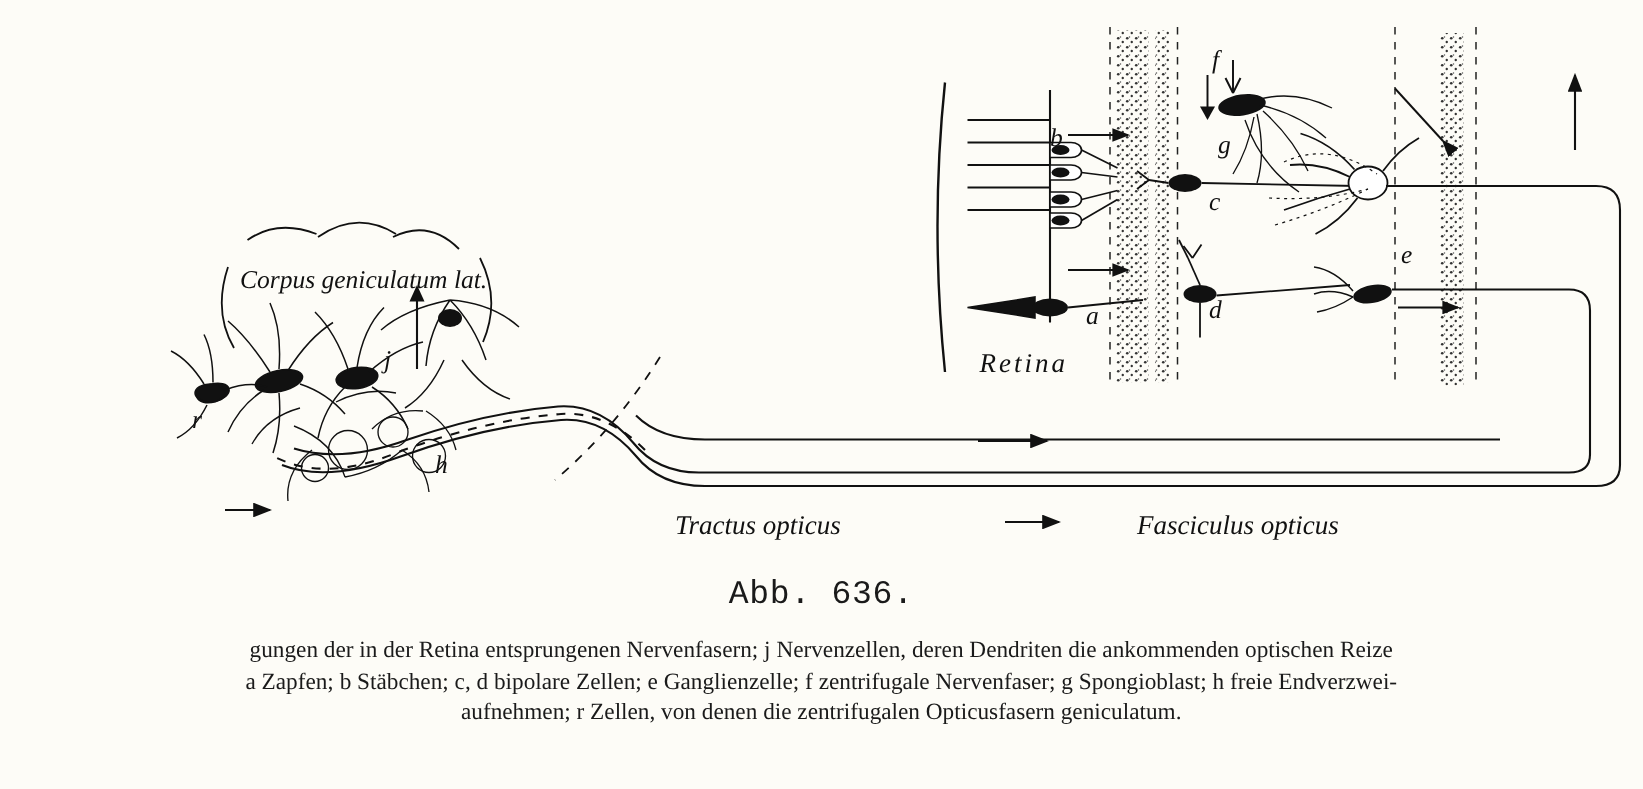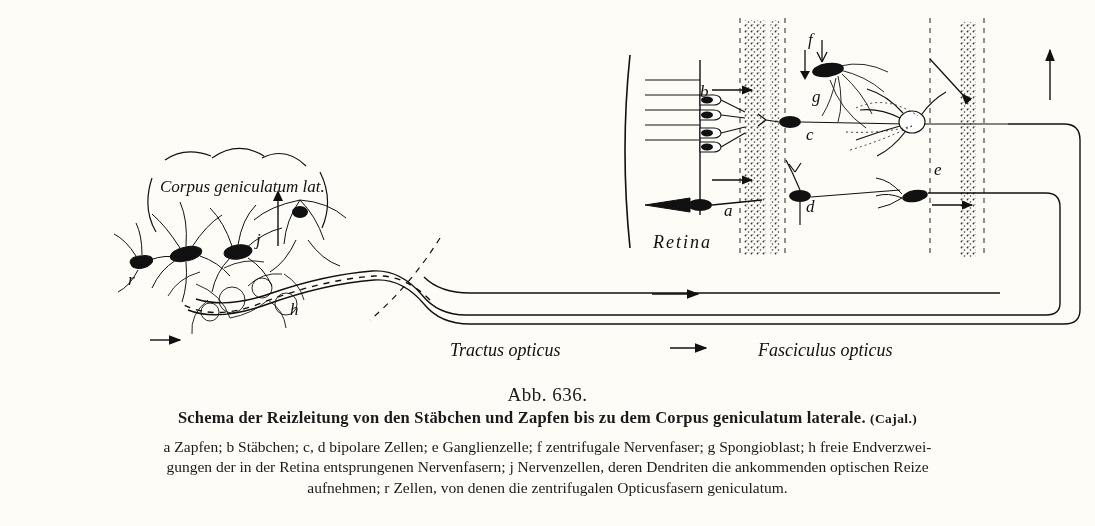--- a/index.html
+++ b/index.html
@@ -35,24 +35,24 @@
   }
   
   #caption {
     position: absolute;
     left: 0;
     top: 384px;
     width: 1095px;
     text-align: center;
   }
   .abb {
-    font-size: 19px;
+    font-size: 22px;
     letter-spacing: 0.5px;
-    margin-bottom: 2px;
-    font-family: Liberation Serif, serif;
+    margin-bottom: 15px;
+    font-family: Liberation Mono, monospace;
   }
   .cap-title {
     font-size: 16.5px;
     font-weight: bold;
     letter-spacing: 0.2px;
     margin-bottom: 9px;
     padding: 0 40px;
     line-height: 1.2;
   }
   .cap-title .smallcaps {
@@ -252,24 +252,20 @@
       <text class="fig-label" x="808" y="45" font-size="17" fill="#111">f</text>
       <text class="fig-label" x="812" y="102" font-size="17" fill="#111">g</text>
       <text class="fig-label" x="290" y="315" font-size="17" fill="#111">h</text>
       <text class="fig-label" x="256" y="245" font-size="17" fill="#111">j</text>
       <text class="fig-label" x="128" y="285" font-size="17" fill="#111">r</text>
     </svg>
   </div>
 
   <div id="caption">
     <div class="abb">Abb. 636.</div>
-    <div class="cap-title">
-      <span>Schema der Reizleitung von den Stäbchen und Zapfen bis zu dem Corpus geniculatum laterale.</span>
-      <span class="smallcaps">(Cajal.)</span>
-    </div>
     <div class="legend">
+      <span class="legend-line">gungen der in der Retina entsprungenen Nervenfasern; j Nervenzellen, deren Dendriten die ankommenden optischen Reize</span>
       <span class="legend-line">a Zapfen; b Stäbchen; c, d bipolare Zellen; e Ganglienzelle; f zentrifugale Nervenfaser; g Spongioblast; h freie Endverzwei-</span>
-      <span class="legend-line">gungen der in der Retina entsprungenen Nervenfasern; j Nervenzellen, deren Dendriten die ankommenden optischen Reize</span>
       <span class="legend-line">aufnehmen; r Zellen, von denen die zentrifugalen Opticusfasern geniculatum.</span>
     </div>
   </div>
 
 </div>
 
 </body></html>

